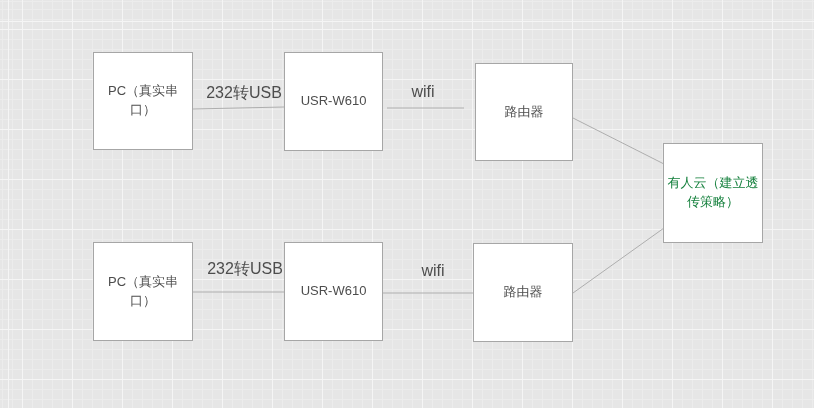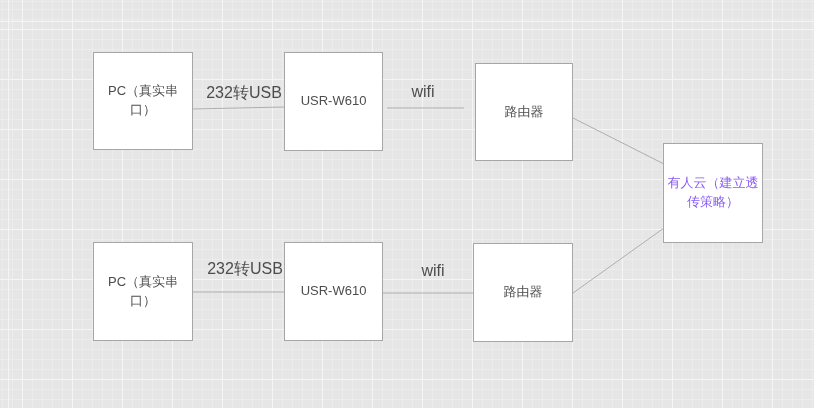--- a/index.html
+++ b/index.html
@@ -82,21 +82,21 @@
       <div class="node" style="left: 93px; top: 242px; width: 100px; height: 99px; background: rgb(255, 255, 255); border-color: rgb(166, 166, 166);">
         <span class="node-label" style="color: rgb(77, 77, 77);">PC（真实串口）</span>
       </div>
       <div class="node" style="left: 284px; top: 242px; width: 99px; height: 99px; background: rgb(255, 255, 255); border-color: rgb(166, 166, 166);">
         <span class="node-label" style="color: rgb(77, 77, 77);">USR-W610</span>
       </div>
       <div class="node" style="left: 473px; top: 243px; width: 100px; height: 99px; background: rgb(255, 255, 255); border-color: rgb(166, 166, 166);">
         <span class="node-label" style="color: rgb(77, 77, 77);">路由器</span>
       </div>
       <div class="node" style="left: 663px; top: 143px; width: 100px; height: 100px; background: rgb(255, 255, 255); border-color: rgb(166, 166, 166);">
-        <span class="node-label" style="color: #8b5cf6;">有人云（建立透传策略）</span>
+        <span class="node-label" style="color: #15803d;">有人云（建立透传策略）</span>
       </div>
     </div>
   <div id="edge-labels">
       <div class="edge-label" style="left: 244px; top: 93px; color: rgb(77, 77, 77);">232转USB</div>
       <div class="edge-label" style="left: 423px; top: 92px; color: rgb(77, 77, 77);">wifi</div>
       <div class="edge-label" style="left: 245px; top: 269px; color: rgb(77, 77, 77);">232转USB</div>
       <div class="edge-label" style="left: 433px; top: 271px; color: rgb(77, 77, 77);">wifi</div>
     </div>
 </div>
 

